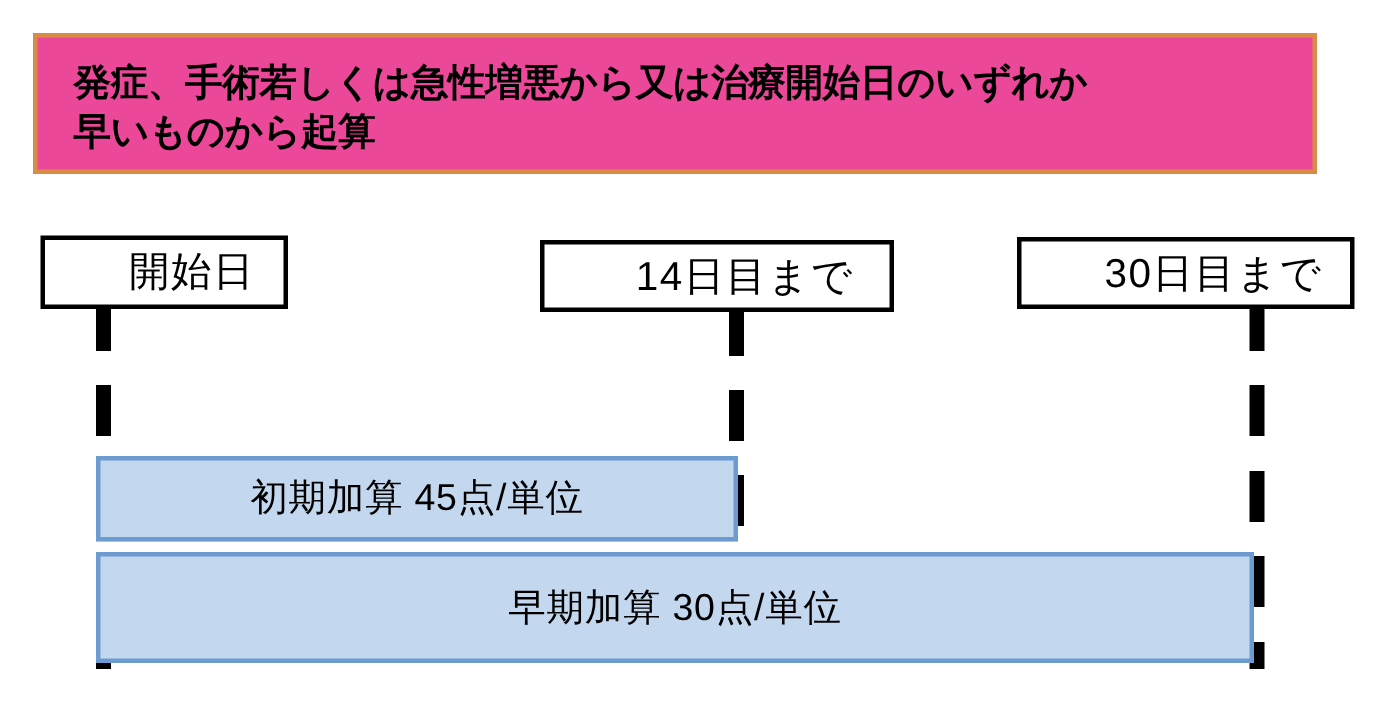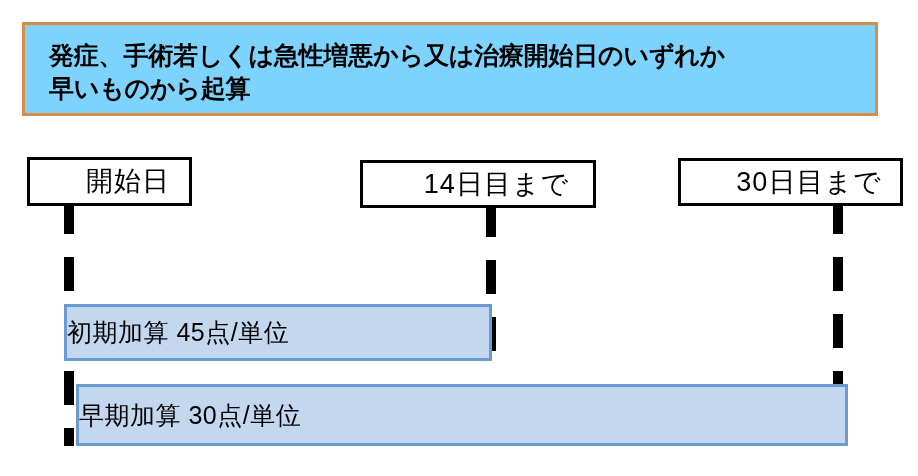--- a/index.html
+++ b/index.html
@@ -22,21 +22,21 @@
 
   
   .header-box {
     position: absolute;
     left: 22px;
     top: 22px;
     width: 856px;
     height: 94px;
     box-sizing: border-box;
     border: 3px solid #d98c46;
-    background: #7dd3fc;
+    background: #ec4899;
   }
   .header-text {
     position: absolute;
     left: 24px;
     top: 14px;
     width: 800px;
     font-size: 25px;
     font-weight: bold;
     line-height: 1.33;
     letter-spacing: -0.2px;
@@ -77,21 +77,21 @@
   }
 
   
   .period-bar {
     position: absolute;
     box-sizing: border-box;
     background: #c3d7ef;
     border: 3px solid #6c9bd2;
     display: flex;
     align-items: center;
-    justify-content: flex-start;
+    justify-content: center;
   }
   .period-bar .bar-text {
     font-size: 25px;
     color: #000000;
     letter-spacing: 0.5px;
     line-height: 1;
     white-space: nowrap;
   }
 </style>
 </head>
@@ -117,17 +117,17 @@
   </div>
 
   <div class="label-box" style="left:678px; top:158px; width:225px; height:48px;">
     <span class="label-text">30日目まで</span>
   </div>
 
   <div class="period-bar" style="left:64px; top:304px; width:428px; height:57px;">
     <span class="bar-text">初期加算  45点/単位</span>
   </div>
 
-  <div class="period-bar" style="left:76px; top:368px; width:772px; height:62px;margin-top:16px;">
+  <div class="period-bar" style="left:64px; top:368px; width:772px; height:74px;">
     <span class="bar-text">早期加算   30点/単位</span>
   </div>
 
 </div>
 
 </body></html>

